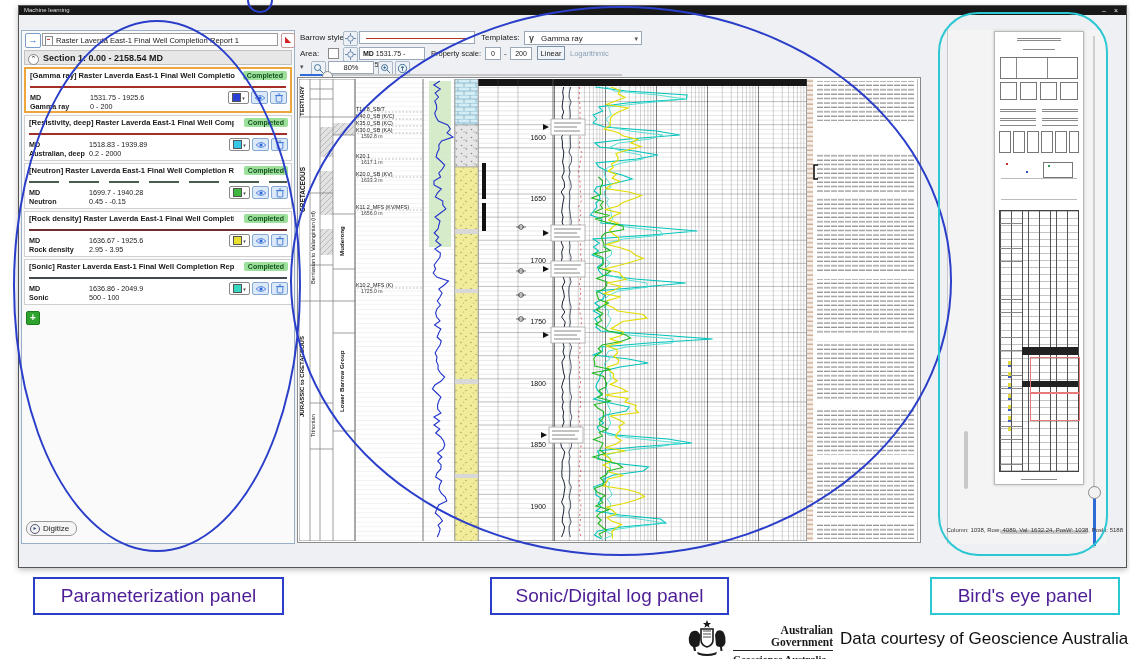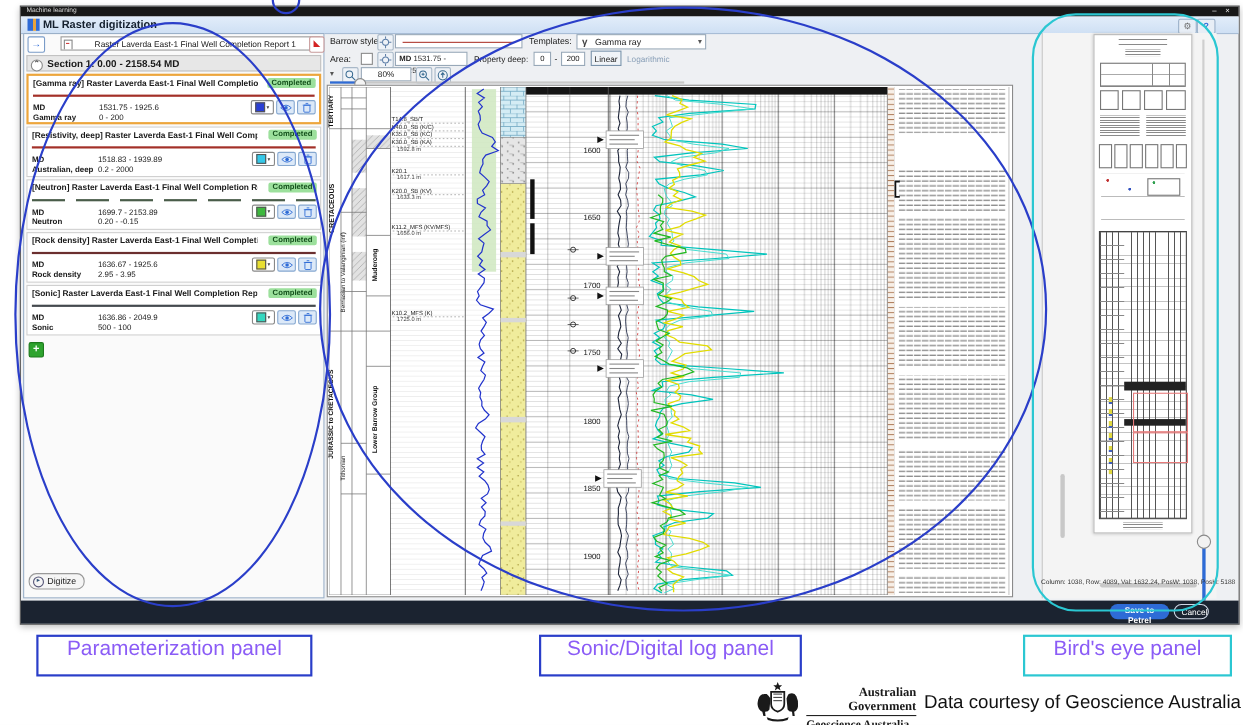--- a/index.html
+++ b/index.html
@@ -15,21 +15,21 @@
   #apphdr{position:absolute;left:0;top:9px;width:100%;height:15px;
           background:linear-gradient(#e2edfa,#cfe0f4);border-bottom:1px solid #a8bdd6;}
   #apphdr .ttl{position:absolute;left:20px;top:2px;font-size:10px;font-weight:bold;color:#14202e;}
   .hdrbtn{position:absolute;top:1.5px;width:15px;height:12px;background:#e8eef6;border:1px solid #9ab0c8;
           border-radius:2px;text-align:center;font-size:8px;line-height:12px;}
   
   #ppanel{position:absolute;left:2px;top:24px;width:274px;height:514px;background:#fafafa;
           border:1px solid #9ab0c8;box-sizing:border-box;}
   .sqbtn{position:absolute;background:#fff;border:1px solid #7a9cc8;border-radius:2px;text-align:center;}
   #srcfield{position:absolute;left:20px;top:2px;width:236px;height:13px;background:#fff;border:1px solid #9a9a9a;
-            font-size:7.6px;line-height:13px;padding-left:30px;box-sizing:border-box;white-space:nowrap;overflow:hidden;margin-left:13px;}
+            font-size:7.6px;line-height:13px;padding-left:13px;box-sizing:border-box;white-space:nowrap;overflow:hidden;}
   .docicon{position:absolute;left:2px;top:2px;width:6px;height:8px;border:1px solid #888;background:#fff;}
   .docicon:after{content:"";position:absolute;left:1px;top:2px;width:3px;height:1px;background:#d04040;}
   #secbar{position:absolute;left:2px;top:19px;width:268px;height:15px;background:#e7e7e7;border:1px solid #c2c2c2;
           font-size:9px;font-weight:bold;line-height:15px;padding-left:18px;box-sizing:border-box;}
   .chevcirc{position:absolute;left:3px;top:2.5px;width:9px;height:9px;border:1px solid #888;border-radius:50%;
             font-size:7px;line-height:8px;text-align:center;color:#555;background:#fff;}
   .card{position:absolute;left:2px;width:268px;height:46px;background:#fff;border:1px solid #d0d0d0;box-sizing:border-box;}
   .card.sel{border:2px solid #eda63c;}
   .card .ct{position:absolute;left:4px;top:2px;font-size:7.6px;font-weight:bold;white-space:nowrap;overflow:hidden;max-width:205px;}
   .badge{position:absolute;right:3px;top:2px;background:#9ce09c;border-radius:2px;color:#14511c;
@@ -80,44 +80,38 @@
   
   #botbar{position:absolute;left:0;top:540px;width:100%;height:21px;background:#1b2330;}
   #savebtn{position:absolute;left:990px;top:3px;width:54px;height:14px;background:#2e6bd6;border:none;border-radius:7px;
            color:#fff;font-size:7.6px;font-weight:bold;font-family:"Liberation Sans",sans-serif;}
   #cancelbtn{position:absolute;left:1048px;top:3px;width:32px;height:14px;background:transparent;border:1px solid #cfd6e4;
              border-radius:7px;color:#fff;font-size:7.6px;font-family:"Liberation Sans",sans-serif;}
   
   .ellipse{position:absolute;border:2px solid #2a3ec9;border-radius:50%;pointer-events:none;}
   .annrect{position:absolute;border:2px solid #2bc7d2;border-radius:40px;pointer-events:none;}
   .lblbox{position:absolute;height:34px;border:2px solid #2a3ec9;background:#fff;display:flex;
-          align-items:flex-start;justify-content:center;font-size:19px;color:#8b5cf6;}
+          align-items:center;justify-content:center;font-size:19px;color:#4c1d95;}
   
   #govblk{position:absolute;left:733px;top:624px;width:100px;}
   #govblk .g1{font-family:"Liberation Serif",serif;font-weight:bold;font-size:11.5px;text-align:right;}
   #govblk .rule{height:1px;background:#222;margin:2px 0 3px 0;}
   #govblk .g2{font-family:"Liberation Serif",serif;font-weight:bold;font-size:10.5px;}
   #credit{position:absolute;left:840px;top:629px;font-size:17px;color:#111;}
 </style>
 </head>
 <body>
 
 <div id="win">
   <div id="titlebar">
     <span>Machine learning</span>
     <span class="tbtn" style="left:1080px;">–</span>
     <span class="tbtn" style="left:1092px;">×</span>
   </div>
 
-  <div id="apphdr">
-    <span class="abs" style="left:6px;top:2px;width:11px;height:11px;background:linear-gradient(90deg,#2e6bd6 0 5px,#e8a33c 5px 8px,#2e6bd6 8px);"></span>
-    <span class="ttl">ML Raster digitization</span>
-    <span class="hdrbtn" style="left:1052px;color:#666;">⚙</span>
-    <span class="hdrbtn" style="left:1069px;color:#2e6bd6;font-weight:bold;">?</span>
-  </div>
 
   <div id="ppanel">
     <span class="sqbtn" style="left:3px;top:2px;width:14px;height:13px;color:#2e6bd6;font-size:9px;line-height:12px;">→</span>
     <div id="srcfield">
       <span class="docicon"></span>
       <span>Raster Laverda East-1 Final Well Completion Report 1</span>
     </div>
     <span class="sqbtn" style="left:259px;top:2px;width:12px;height:13px;color:#d42222;font-size:8px;line-height:12px;border-color:#c89a9a;">◣</span>
 
     <div id="secbar">
@@ -195,22 +189,22 @@
             </svg>
           </span>
         <span class="mbtn">
             <svg width="8" height="10" viewBox="0 0 10 12">
               <rect x="1.5" y="3" width="7" height="8" rx="1" fill="none" stroke="#2e6bd6"></rect>
               <line x1="0" y1="3" x2="10" y2="3" stroke="#2e6bd6"></line>
               <line x1="3.5" y1="1" x2="6.5" y2="1" stroke="#2e6bd6"></line>
             </svg>
           </span>
       </div>
-      <div class="crow" style="top:24px;"><b>MD</b><span>1699.7 - 2153.89</span></div>
-      <div class="crow" style="top:33px;"><b>Neutron</b><span>0.20 - -0.15</span></div>
+      <div class="crow" style="top:24px;"><b>MD</b><span>1699.7 - 1940.28</span></div>
+      <div class="crow" style="top:33px;"><b>Neutron</b><span>0.45 - -0.15</span></div>
     </div>
 
     <div class="card" style="top:180px;">
       <span class="ct">[Rock density] Raster Laverda East-1 Final Well Completion Report 1</span>
       <span class="badge">Completed</span>
       <div class="cline l-maroon"></div>
       <div class="ctr">
         <span class="swatchbtn">
             <span class="sw" style="background:#e8df30;"></span>
             <span>▾</span>
@@ -292,21 +286,21 @@
         <circle cx="6" cy="6" r="3" fill="none" stroke="#5a7ca6"></circle>
         <path d="M6,0 V2.5 M6,9.5 V12 M0,6 H2.5 M9.5,6 H12" stroke="#5a7ca6"></path>
       </svg>
     </span>
   <div class="tbox" style="left:340px;top:41px;width:66px;height:13px;padding-left:3px;">
     <b style="font-size:7px;">MD</b>
     <span style="font-size:7px;">1531.75</span>
     <span style="font-size:7px;">-</span>
     <span style="font-size:7px;">1925.6</span>
   </div>
-  <span class="tlbl" style="left:412px;top:43px;font-size:7.5px;">Property deep:</span>
+  <span class="tlbl" style="left:412px;top:43px;font-size:7.5px;">Property scale:</span>
   <div class="tbox" style="left:466px;top:41px;width:16px;height:13px;text-align:center;">0</div>
   <span class="tlbl" style="left:485px;top:43px;">-</span>
   <div class="tbox" style="left:491px;top:41px;width:22px;height:13px;text-align:center;">200</div>
   <div class="tbox" style="left:518px;top:40px;width:28px;height:14px;text-align:center;background:#f0f4f8;border-color:#7a93ab;font-size:7.5px;line-height:13px;">Linear</div>
   <span class="tlbl" style="left:551px;top:43px;color:#8aa0b8;font-size:7.5px;">Logarithmic</span>
 
   <span class="abs" style="left:281px;top:57px;font-size:7px;color:#555;">▾</span>
   <span class="icosm" style="left:292px;top:55px;">
       <svg width="11" height="11" viewBox="0 0 12 12">
         <circle cx="5" cy="5" r="3.3" fill="none" stroke="#35688f"></circle>
@@ -594,24 +588,20 @@
     <div class="mscroll" style="left:16px;top:401px;width:4px;height:58px;"></div>
     <div class="mscroll" style="left:52px;top:500px;width:88px;height:4px;"></div>
   </div>
 
   <div class="abs" style="left:1074px;top:30px;width:2px;height:512px;background:#cfcfcf;"></div>
   <div class="abs" style="left:1073.5px;top:490px;width:3px;height:50px;background:#2e6bd6;"></div>
   <div class="abs" style="left:1069px;top:480px;width:11px;height:11px;border-radius:50%;background:#f2f2f2;border:1px solid #8a8a8a;"></div>
 
   <div id="status">Column: 1038, Row: 4089, Val: 1632.24, PosW: 1038, PosH: 5188</div>
 
-  <div id="botbar">
-    <button id="savebtn">Save to Petrel</button>
-    <button id="cancelbtn">Cancel</button>
-  </div>
 </div>
 
 <div class="ellipse" style="left:13px;top:20px;width:284px;height:528px;"></div>
 <div class="ellipse" style="left:290px;top:6px;width:658px;height:546px;border-width:2.5px;"></div>
 <div class="annrect" style="left:938px;top:12px;width:166px;height:540px;"></div>
 <div class="ellipse" style="left:247px;top:-13px;width:22px;height:22px;"></div>
 
 <div class="lblbox" style="left:33px;top:577px;width:247px;">
     <span>Parameterization panel</span>
   </div>

